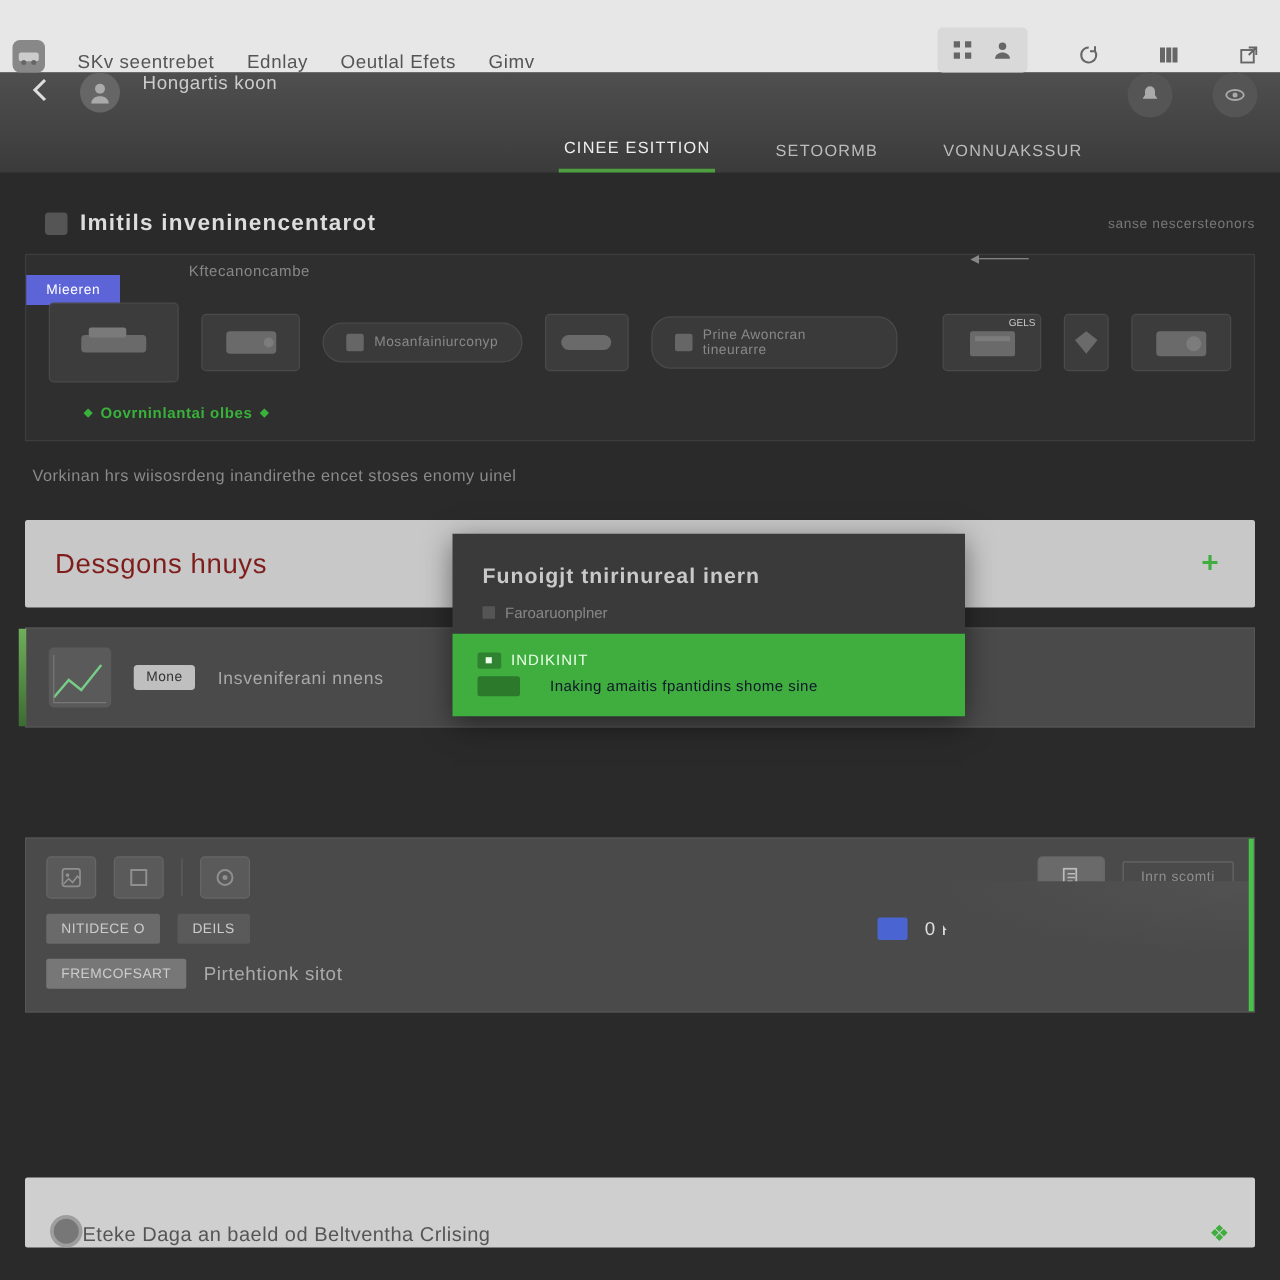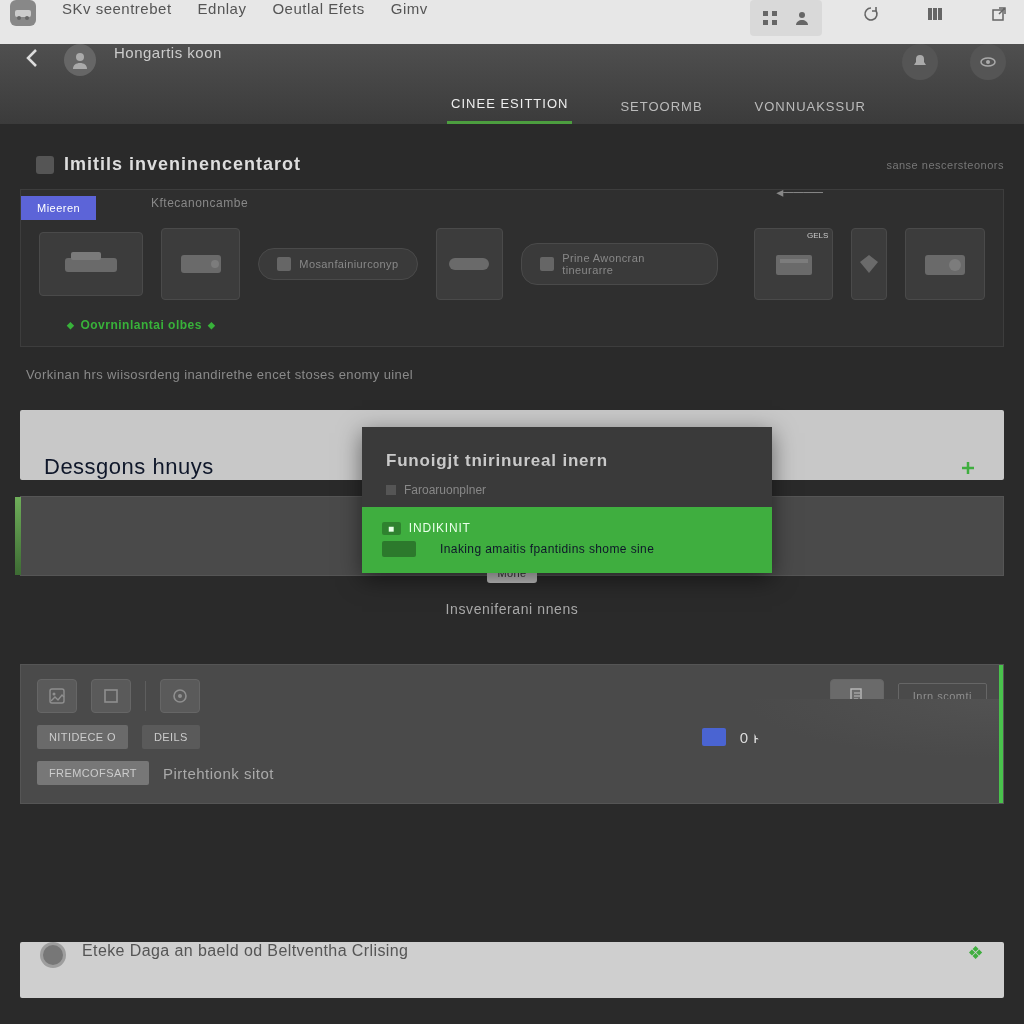--- a/index.html
+++ b/index.html
@@ -1,19 +1,19 @@
 <!DOCTYPE html>
 <html><head>
 <meta charset="utf-8">
 <style>
   * { margin: 0; padding: 0; box-sizing: border-box; font-family: "Segoe UI", Arial, sans-serif; }
   html, body { width: 1024px; height: 1024px; overflow: hidden; background: #2a2a2a; color: #aaa; }
 
   
-  .topbar { height: 44px; background: #e7e7e7; display: flex; align-items: flex-start; padding: 0 10px; gap: 26px; }
+  .topbar { height: 58px; background: #e7e7e7; display: flex; align-items: flex-end; padding: 0 10px; gap: 26px; }
   .topbar .logo { width: 26px; height: 26px; background: #888; border-radius: 6px; display:flex;align-items:center;justify-content:center;color:#ddd;font-weight:bold; }
   .topbar .menu-item { color: #555; font-size: 15px; letter-spacing: 0.5px; cursor: pointer; }
   .topbar .spacer { flex: 1; }
   .topbar .tool-group { display: flex; gap: 0; background: #d9d9d9; padding: 4px; border-radius: 4px; }
   .topbar .tool-btn { width: 32px; height: 28px; display:flex;align-items:center;justify-content:center; color:#666; cursor:pointer; }
   .topbar .right-btn { width: 30px; height: 28px; display:flex;align-items:center;justify-content:center; color:#666; cursor:pointer; margin-left:8px; }
 
   
   .subbar { height: 80px; background: linear-gradient(#4f4f4f,#3b3b3b); display:flex; align-items:flex-start; padding:0 18px; gap:18px; }
   .subbar .back { width:28px;height:28px;color:#ddd;display:flex;align-items:center;justify-content:center;cursor:pointer;font-size:22px; }
@@ -28,41 +28,41 @@
   .content { padding: 30px 20px 0 20px; }
 
   
   .section-head { display:flex; align-items:center; justify-content:space-between; margin-bottom:14px; }
   .section-head h2 { color:#ddd; font-size:18px; letter-spacing:1px; font-weight:600; display:flex; align-items:center; gap:10px;margin-left:16px; }
   .section-head .icon-dot { width:18px;height:18px;background:#555;border-radius:3px; }
   .section-head .aside { color:#777; font-size:11px; letter-spacing:0.5px; }
 
   
   .loadout-card { border:1px solid #3d3d3d; background:#2f2f2f; position:relative; padding:0; margin-bottom:20px; }
-  .loadout-tab { position:absolute; top:6px; left:0; background:#5c64d8; color:#fff; font-size:11px; padding:6px 16px; letter-spacing:0.5px; }
+  .loadout-tab { position:absolute; top:16px; left:0; background:#5c64d8; color:#fff; font-size:11px; padding:6px 16px; letter-spacing:0.5px; }
   .loadout-label { color:#888; font-size:12px; letter-spacing:0.5px; padding-left:130px; padding-top:6px; }
   .loadout-row { display:flex; align-items:center; gap:18px; padding:18px 18px 14px 18px; }
-  .item-slot { width:80px;height:72px;background:#3c3c3c;border:1px solid #4a4a4a;border-radius:4px;display:flex;flex-direction:column;align-items:center;justify-content:center;color:#bbb;font-size:9px;position:relative; }
+  .item-slot { width:80px;height:46px;background:#3c3c3c;border:1px solid #4a4a4a;border-radius:4px;display:flex;flex-direction:column;align-items:center;justify-content:center;color:#bbb;font-size:9px;position:relative; }
   .item-slot.big { width:104px;height:64px; }
   .item-pill { background:#3a3a3a;border:1px solid #4a4a4a;border-radius:16px;padding:8px 18px;font-size:11px;color:#888;letter-spacing:0.4px;display:flex;align-items:center;gap:8px;cursor:pointer; }
   .pill-icon { width:14px;height:14px;background:#666;border-radius:2px; }
   .loadout-arrow { position:absolute; top:-6px; right:180px; color:#888; font-size:14px; }
 
   .loadout-footer { padding:0 18px 14px 46px; }
   .value-chip { display:inline-flex;align-items:center;gap:6px;color:#38b23a;font-size:12px;font-weight:600;letter-spacing:0.5px; }
   .value-chip::before,.value-chip::after { content:"◆"; font-size:9px; color:#38b23a; }
 
   .hint-line { color:#8a8a8a; font-size:13px; letter-spacing:0.4px; margin-bottom:28px; padding-left:6px; }
 
   
-  .banner { background:#c8c8c8; height:70px; display:flex; align-items:flex-end; padding:0 24px; color:#0f172a; font-size:22px; letter-spacing:0.5px; justify-content:space-between; border-radius:2px; margin-bottom:16px; }
+  .banner { background:#c8c8c8; height:70px; display:flex; align-items:center; padding:0 24px; color:#7f1d1d; font-size:22px; letter-spacing:0.5px; justify-content:space-between; border-radius:2px; margin-bottom:16px; }
   .banner .b-icon { width:22px;height:22px;color:#3fae3f; }
 
   
-  .mini-card { background:#4a4a4a; border:1px solid #555; height:80px; display:flex; align-items:center; padding:0 18px; gap:18px; margin-bottom:28px; position:relative;flex-direction:column; }
+  .mini-card { background:#4a4a4a; border:1px solid #555; height:80px; display:flex; align-items:center; padding:0 18px; gap:18px; margin-bottom:28px; position:relative; }
   .mini-card::before { content:""; position:absolute; left:-6px; top:0; bottom:0; width:6px; background:linear-gradient(#6fae5a,#3d6b33); }
   .chip { background:#bfbfbf; color:#333; font-size:11px; padding:4px 10px; border-radius:3px; letter-spacing:0.4px; }
   .mini-card .title { color:#a9a9a9; font-size:14px; letter-spacing:0.6px; }
   .popup { position:absolute; left:362px; top:427px; width:410px; background:#3a3a3a; box-shadow:0 6px 22px rgba(0,0,0,0.5); }
   .popup-head { padding:24px 24px 10px 24px; }
   .popup-head h3 { color:#c9c9c9; font-size:17px; letter-spacing:0.8px; margin-bottom:12px; }
   .popup-head .sub { color:#888; font-size:12px; display:flex; align-items:center; gap:8px; }
   .popup-head .sq { width:10px;height:10px;background:#555; }
   .popup-action { background:#3fae3f; padding:14px 20px 16px 20px; }
   .popup-action .act-title { color:#e9ffe9; font-size:12px; letter-spacing:0.8px; margin-bottom:6px; display:flex; align-items:center; gap:8px; }
@@ -82,21 +82,21 @@
   .grey-chip { background:#6a6a6a;color:#ccc;font-size:11px;padding:6px 12px;letter-spacing:0.4px;border-radius:2px;cursor:pointer; }
   .grey-chip.dark { background:#5a5a5a; }
   .tool-label { color:#8f8f8f; font-size:11px; letter-spacing:0.5px; }
   .text-link { color:#aaa; font-size:15px; letter-spacing:0.5px; }
 
   .blue-box { width:24px;height:18px;background:#4a64d2;border-radius:2px; }
   .blue-strip { width:58px;height:20px;background:#4a64d2;margin-left:6px; }
   .light-pill { background:#9a9a9a; width:52px;height:20px;border-radius:2px; }
 
   .bottom-banner-row { position:absolute; left:20px; right:20px; bottom:26px; }
-  .banner2 { background:#cfcfcf; height:56px; display:flex; align-items:flex-start; padding:0 20px; gap:16px; color:#555; font-size:16px; letter-spacing:0.4px; border-radius:2px; }
+  .banner2 { background:#cfcfcf; height:56px; display:flex; align-items:flex-end; padding:0 20px; color:#555; font-size:16px; letter-spacing:0.4px; border-radius:2px; }
   .banner2 .lead-icon { width:26px;height:26px;border-radius:50%;background:#9e9e9e;position:relative; }
   .banner2 .lead-icon::after{content:"";position:absolute;left:3px;top:3px;width:20px;height:20px;border-radius:50%;background:#777;}
   .banner2 .spacer { flex:1; }
   .banner2 .trail-icon { color:#3fae3f; font-size:18px; }
 
   svg { display:block; }
 </style>
 </head>
 <body>
 

